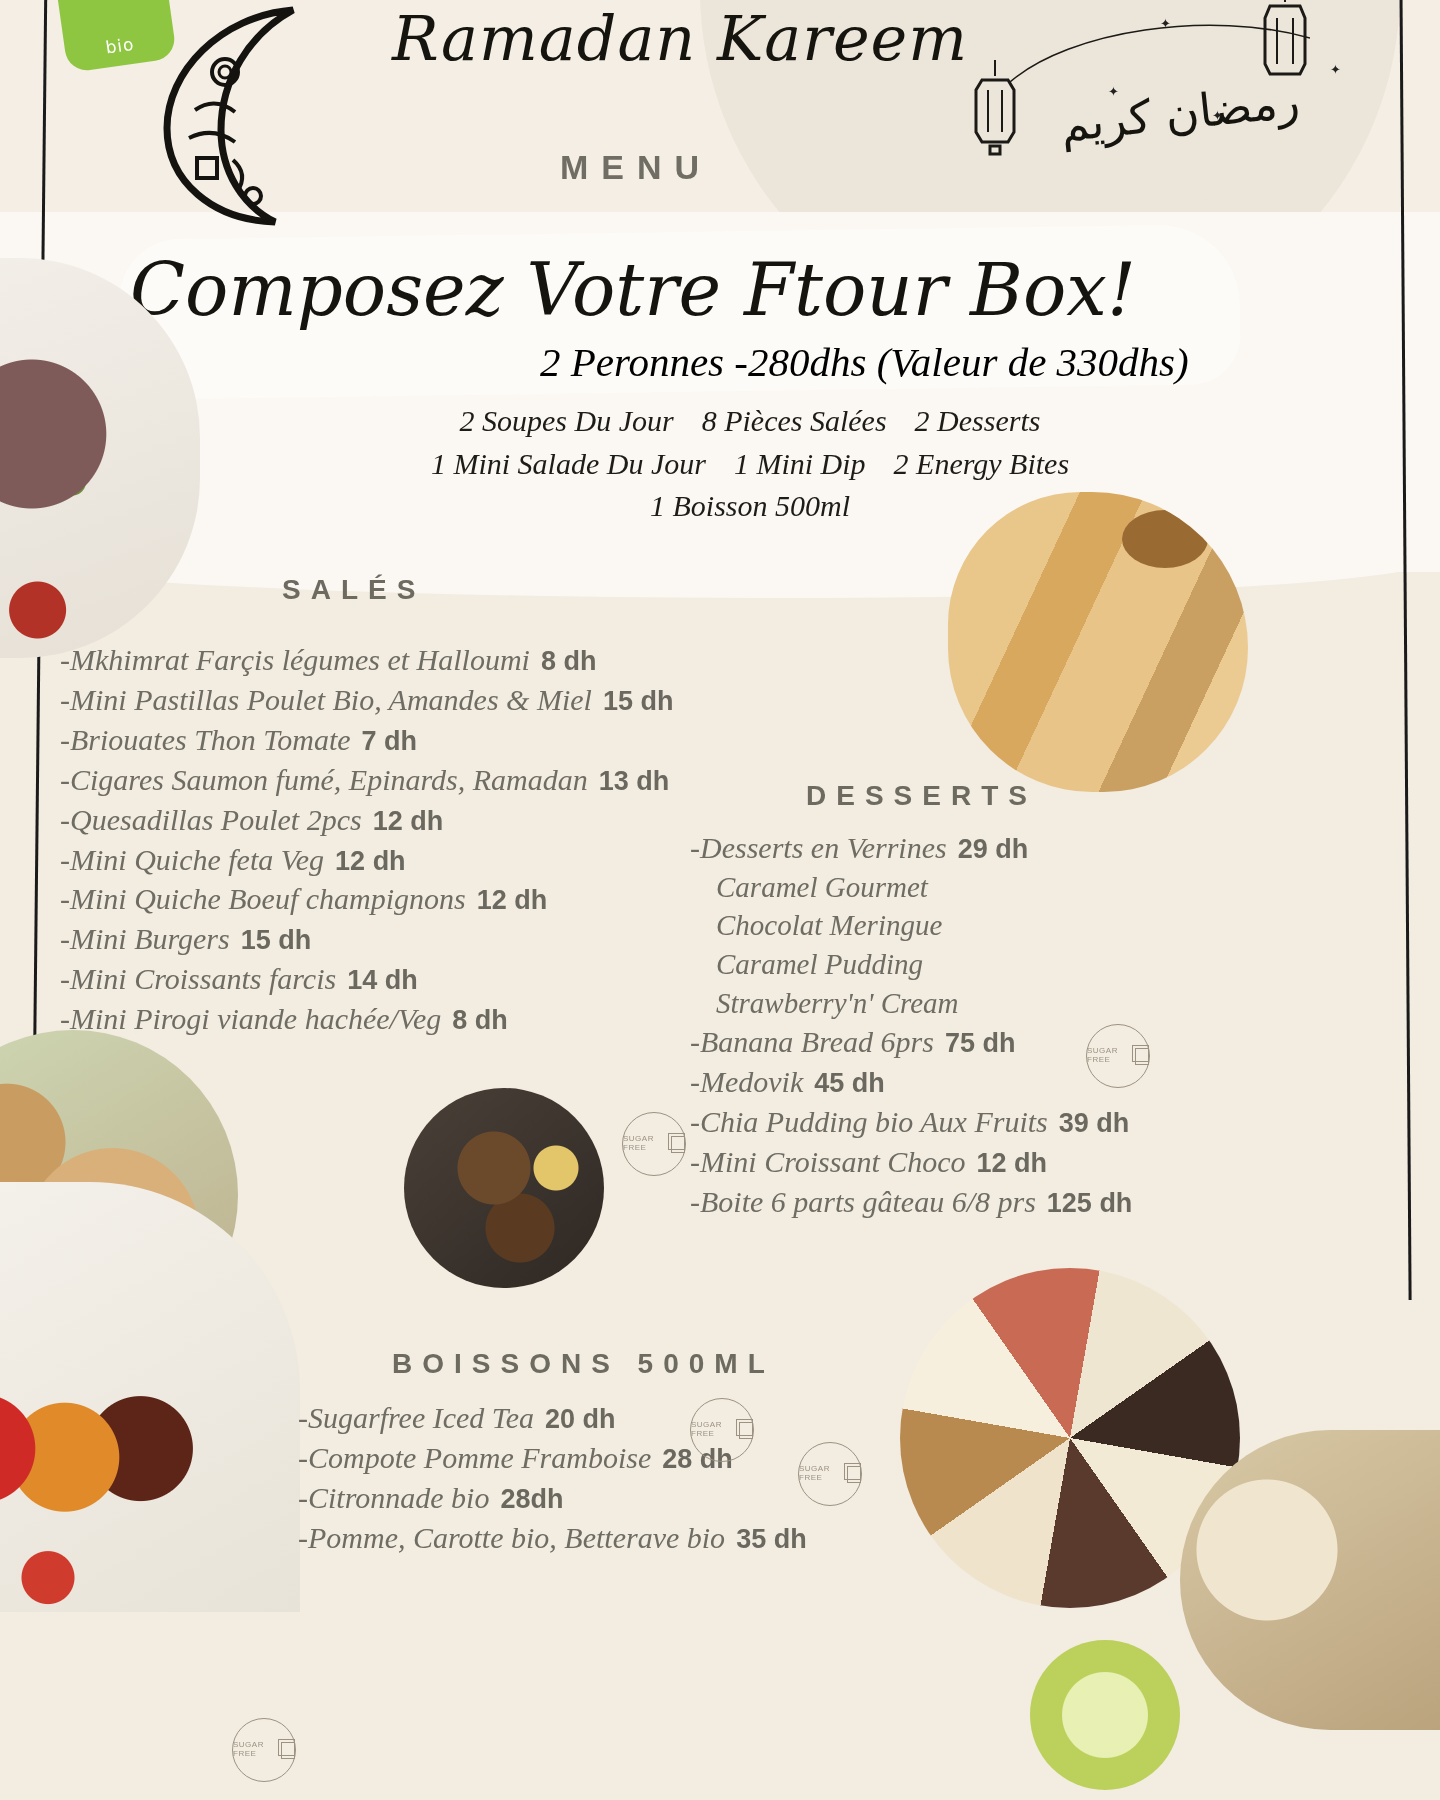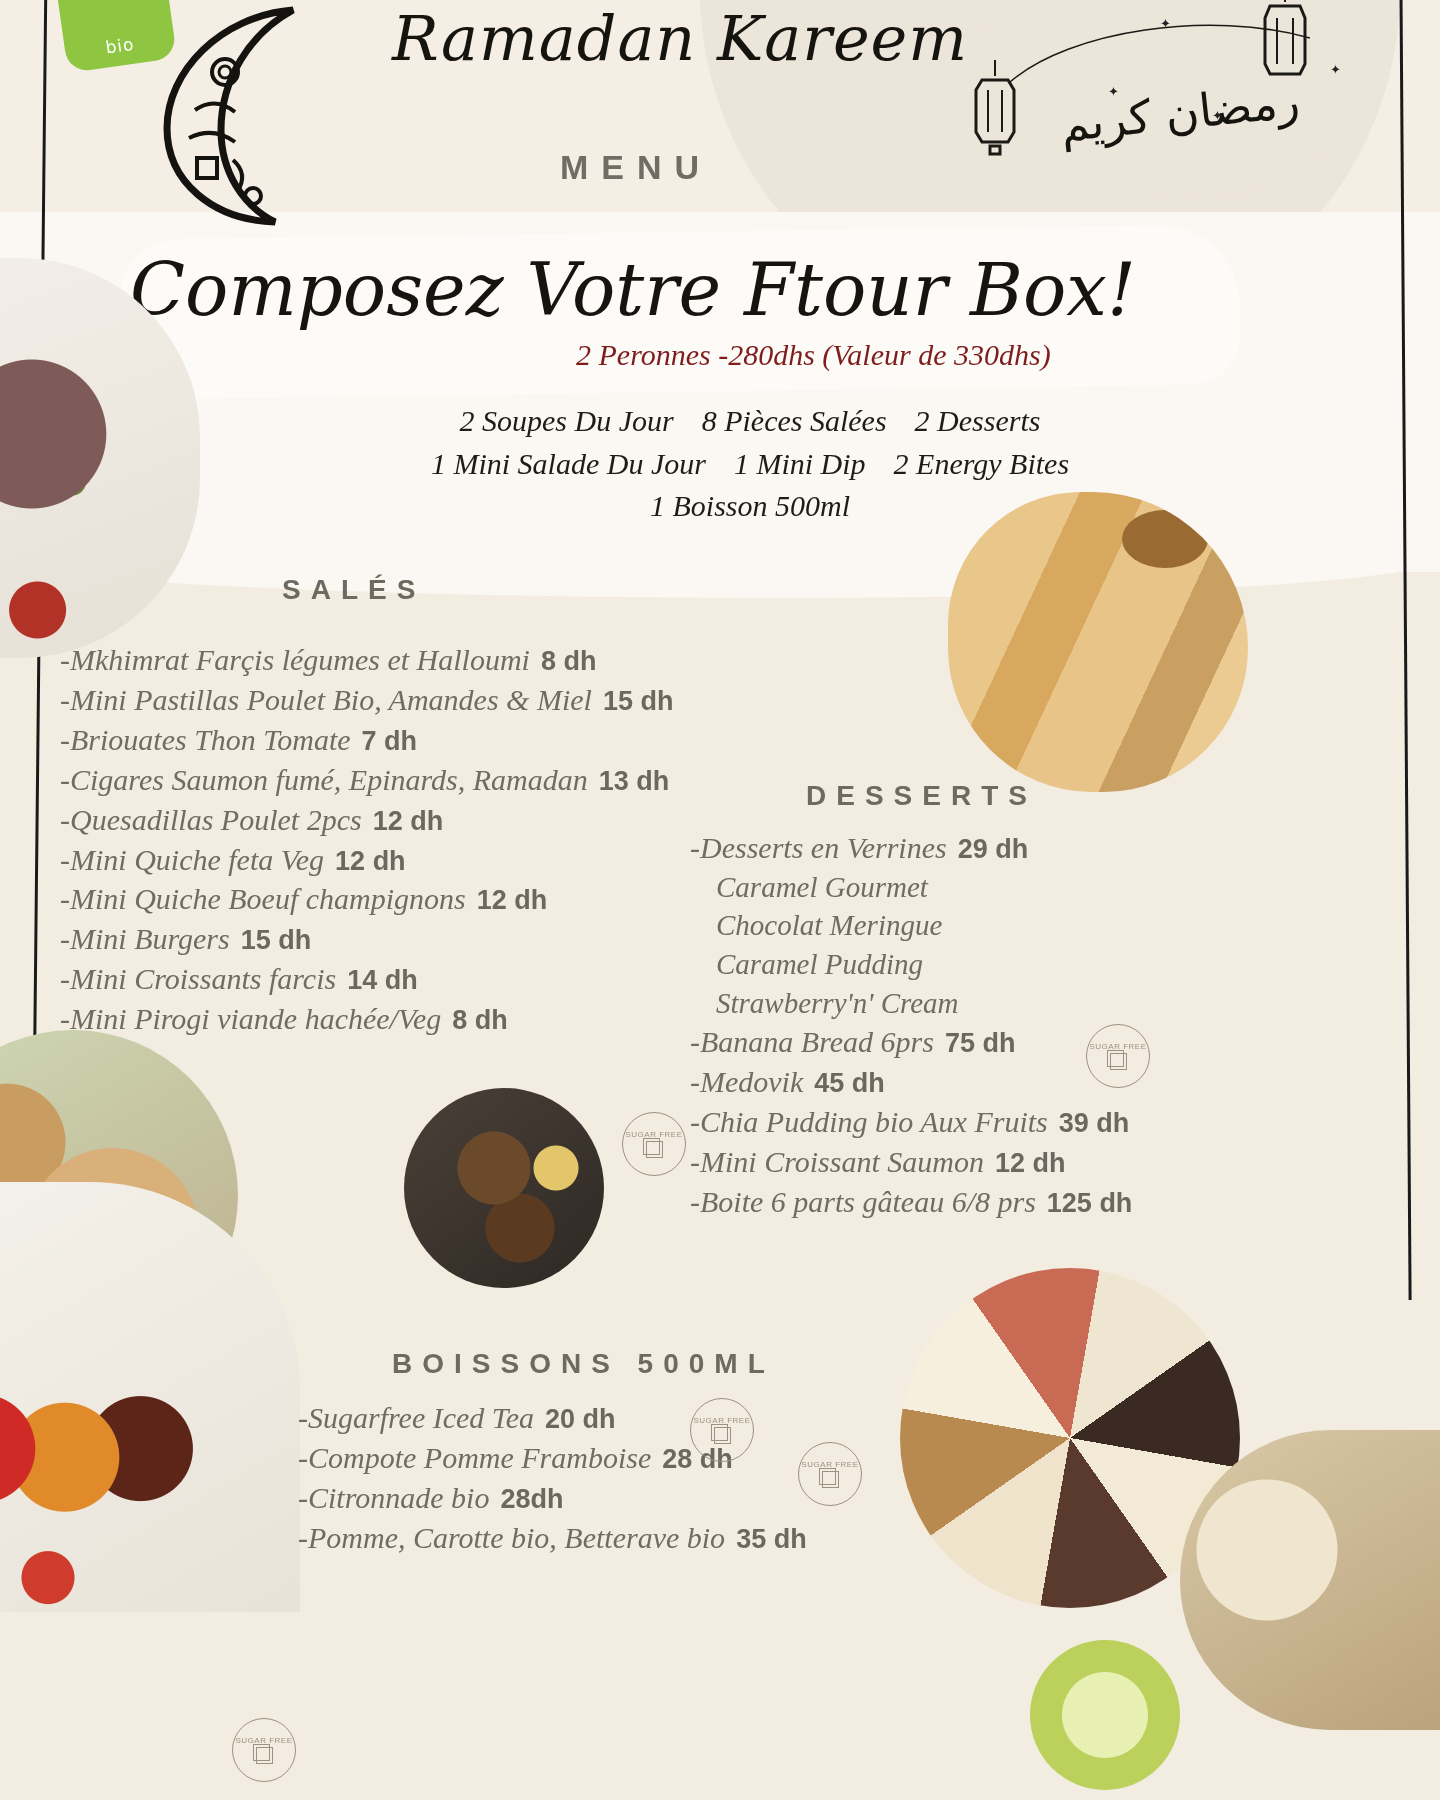--- a/index.html
+++ b/index.html
@@ -157,23 +157,22 @@
     font-style: italic;
     font-size: 72px;
     color: #15140f;
     letter-spacing: 0px;
   }
   .compose-sub {
     position: absolute;
     left: 540px; top: 338px;
     font-family: "Liberation Serif", serif;
     font-style: italic;
-    font-size: 30px;
-    color: #7f1d1d;
-    margin-left: 36px;
+    font-size: 41px;
+    color: #000000;
   }
 
   .inclusions {
     position: absolute;
     left: 300px; top: 400px;
     width: 900px;
     text-align: center;
     font-family: "Liberation Serif", serif;
     font-style: italic;
     font-size: 30px;
@@ -233,21 +232,20 @@
   .list-desserts { left: 690px; top: 828px; }
   .list-boissons { left: 298px; top: 1398px; }
 
   
   .sugarfree {
     width: 62px; height: 62px;
     border-radius: 50%;
     border: 1.5px solid #9b9281;
     color: #9b9281;
     display: inline-flex;
-    flex-direction: column;
     align-items: center;
     justify-content: center;
     font-family: "Liberation Sans", sans-serif;
     font-style: normal;
     position: absolute;
   }
   .sugarfree .txt {
     font-size: 8px;
     letter-spacing: .5px;
     margin-bottom: 2px;
@@ -502,21 +500,21 @@
     </div>
   <div class="item">
       <span class="nm">-Medovik</span>
       <span class="pr">45 dh</span>
     </div>
   <div class="item">
       <span class="nm">-Chia Pudding bio Aux Fruits</span>
       <span class="pr">39 dh</span>
     </div>
   <div class="item">
-      <span class="nm">-Mini Croissant Saumon</span>
+      <span class="nm">-Mini Croissant Choco</span>
       <span class="pr">12 dh</span>
     </div>
   <div class="item">
       <span class="nm">-Boite 6 parts gâteau 6/8 prs</span>
       <span class="pr">125 dh</span>
     </div>
 </div>
 
 <div class="sugarfree" style="left:1086px; top:1024px;">
   <div class="txt">SUGAR FREE</div>

